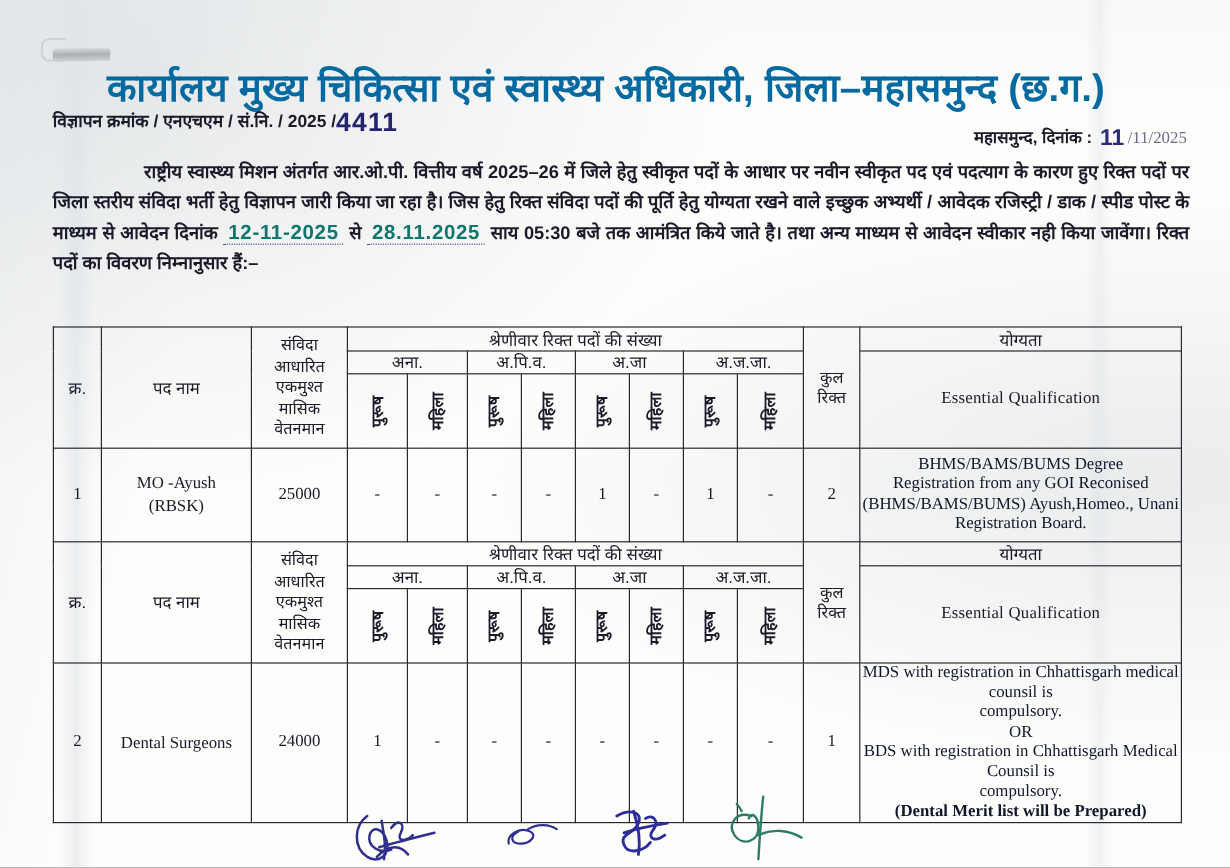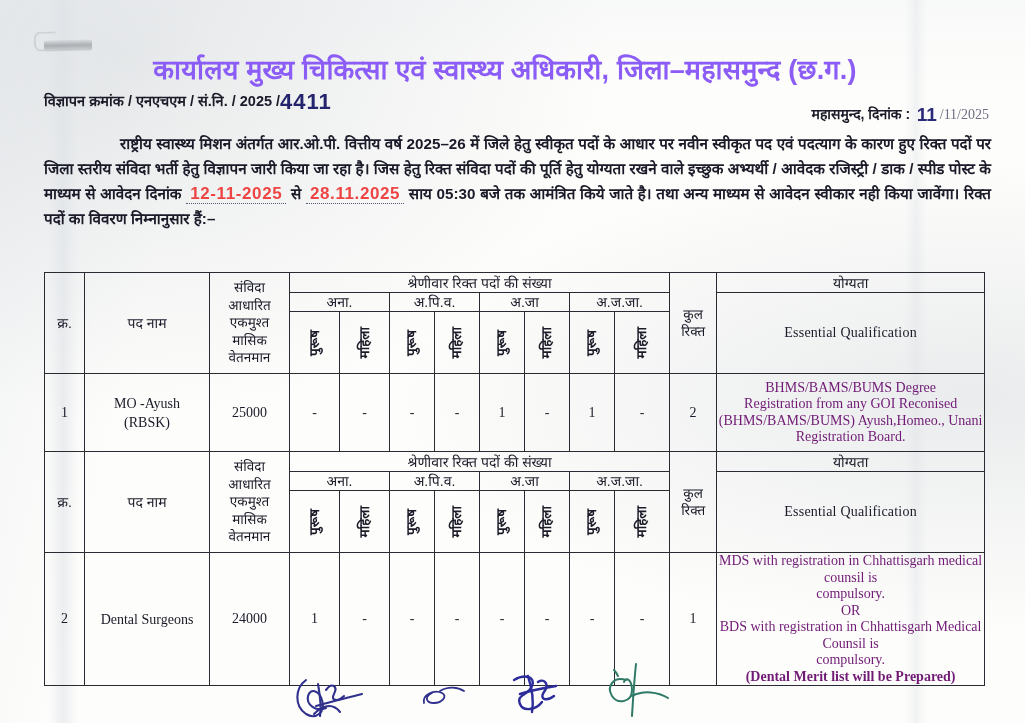--- a/index.html
+++ b/index.html
@@ -59,23 +59,23 @@
   .hindi {
     font-family: "Liberation Sans", sans-serif;
     font-weight: 600;
   }
 
   .title {
     position: absolute;
     left: 0; right: 15px;
     top: 50px;
     text-align: center;
-    font-size: 27px;
+    font-size: 32px;
     letter-spacing: .2px;
-    color: #8b5cf6;
+    color: #0369a1;
   }
   .line-adno {
     position: absolute;
     left: 44px;
     top: 89px;
     font-size: 14.5px;
     color: #1a1a28;
   }
   .line-adno .hw {
     font-family: "Liberation Sans", sans-serif;
@@ -114,21 +114,21 @@
     left: 44px;
     right: 34px;
     top: 131px;
     font-size: 15.2px;
     line-height: 25px;
     text-align: justify;
     text-indent: 76px;
   }
   .para .hw {
     font-family: "Liberation Sans", sans-serif;
-    color: #ef4444;
+    color: #0f766e;
     font-size: 17px;
     font-weight: 600;
     letter-spacing: .6px;
     border-bottom: 1.5px dotted #55557f;
     padding: 0 4px;
   }
 
   
   .tbl {
     position: absolute;
@@ -168,21 +168,21 @@
   .vcell { height: 62px; }
   .qual-hi { font-family: "Liberation Sans", sans-serif; font-weight: 600; font-size: 15px; padding: 6px 0; }
   .qual-en { font-family: "Liberation Serif", serif; font-size: 17.5px; padding: 10px 0; letter-spacing: .2px; }
   .num { font-size: 15px; }
   .post { font-size: 15px; line-height: 19px; padding: 4px 2px; }
   .pay  { font-size: 15px; }
   .qtext {
     font-size: 12.6px;
     line-height: 16.5px;
     padding: 7px 6px;
-    color: #701a75;
+    color: #0f172a;
   }
   .dash { color: #2a2a32; }
 
   
   .sig {
     position: absolute;
     font-family: "Liberation Sans", sans-serif;
     color: #2a2a84;
     pointer-events: none;
   }

